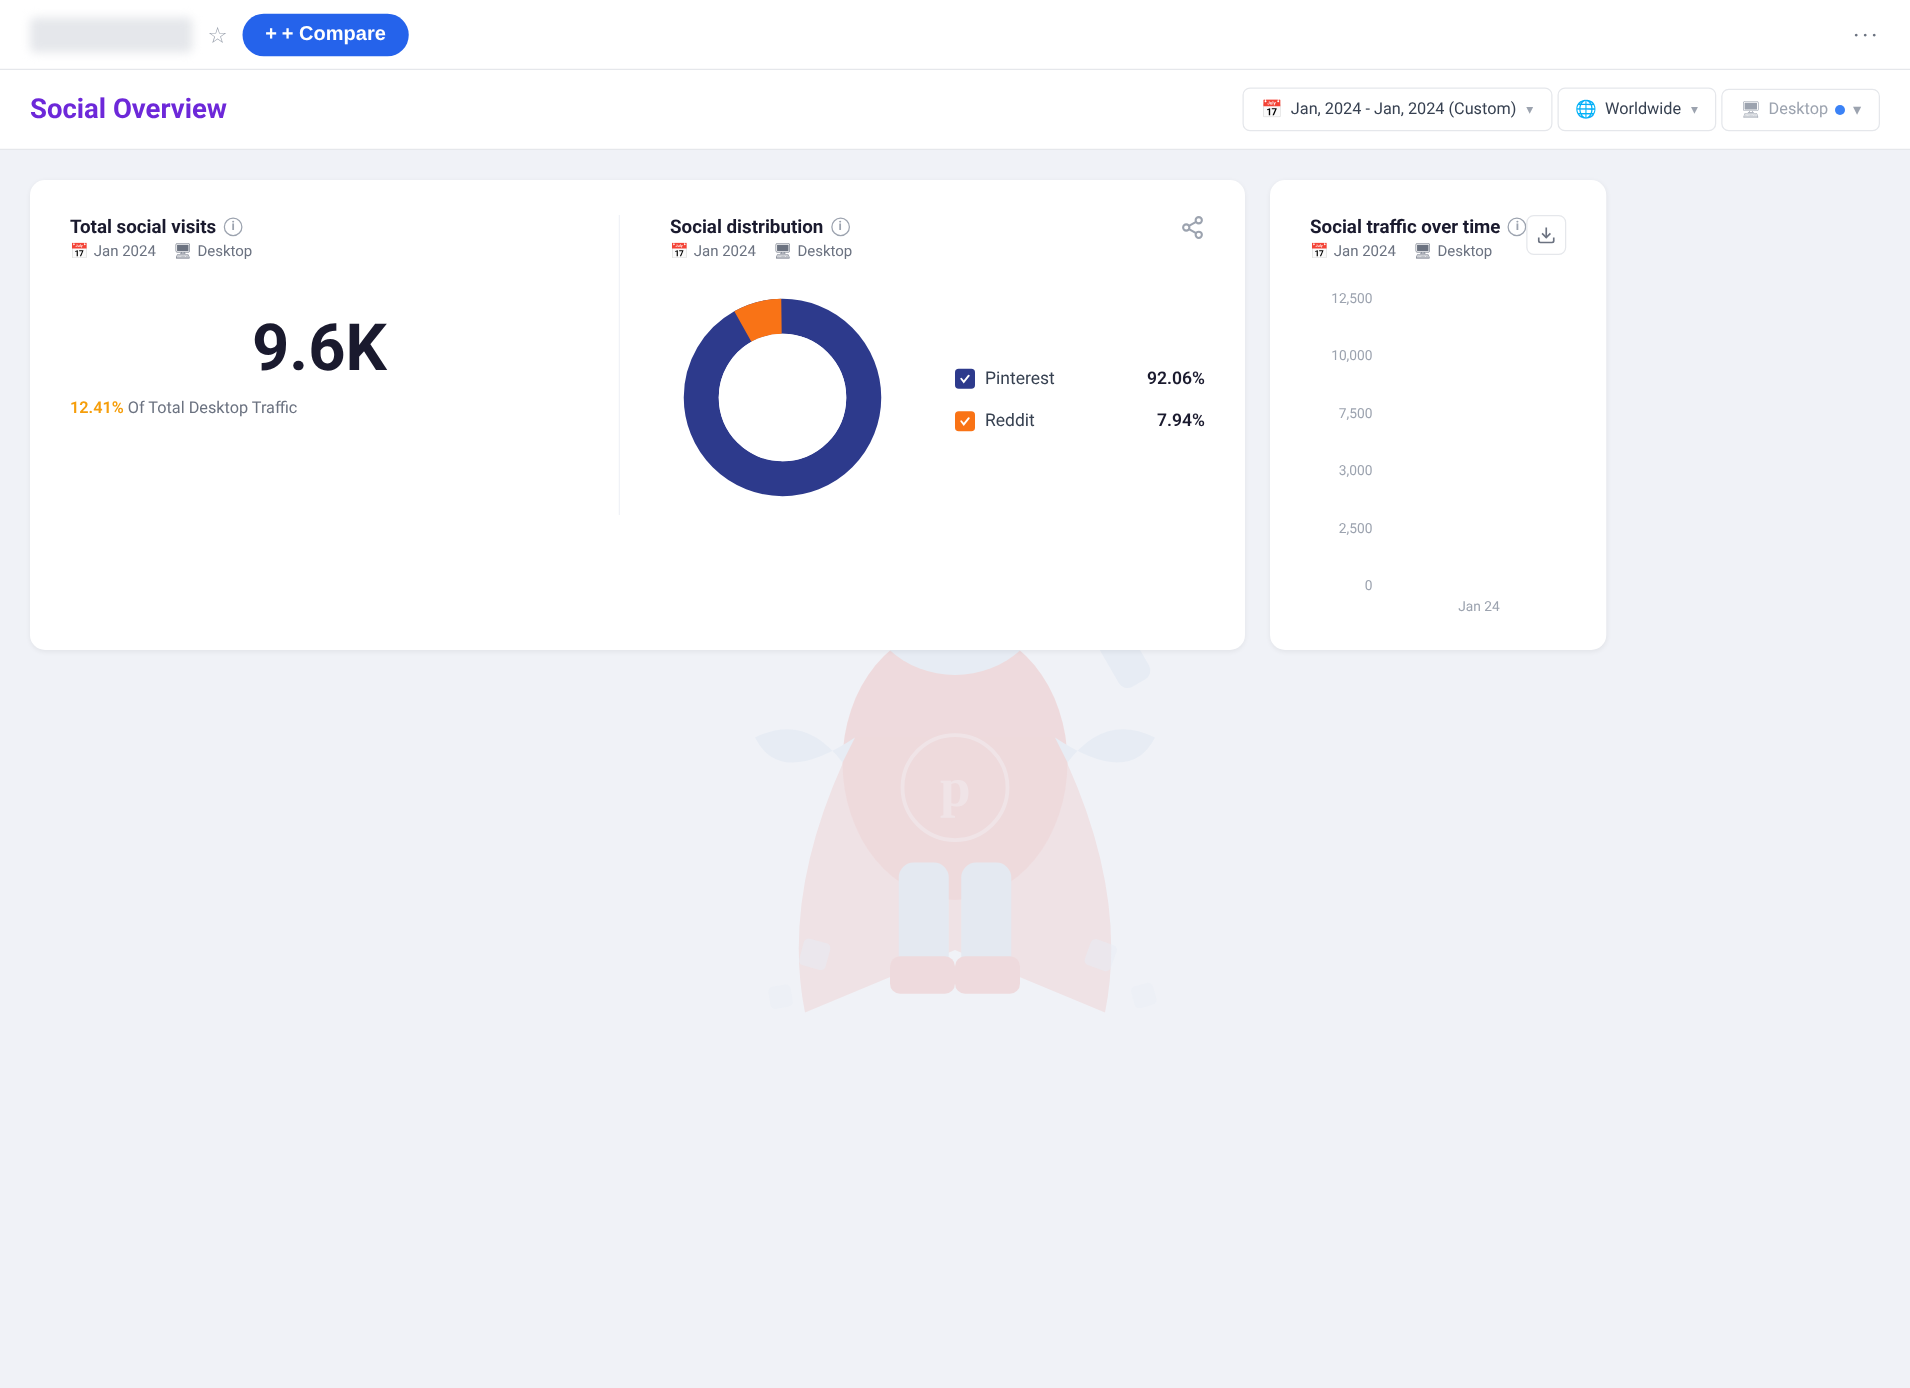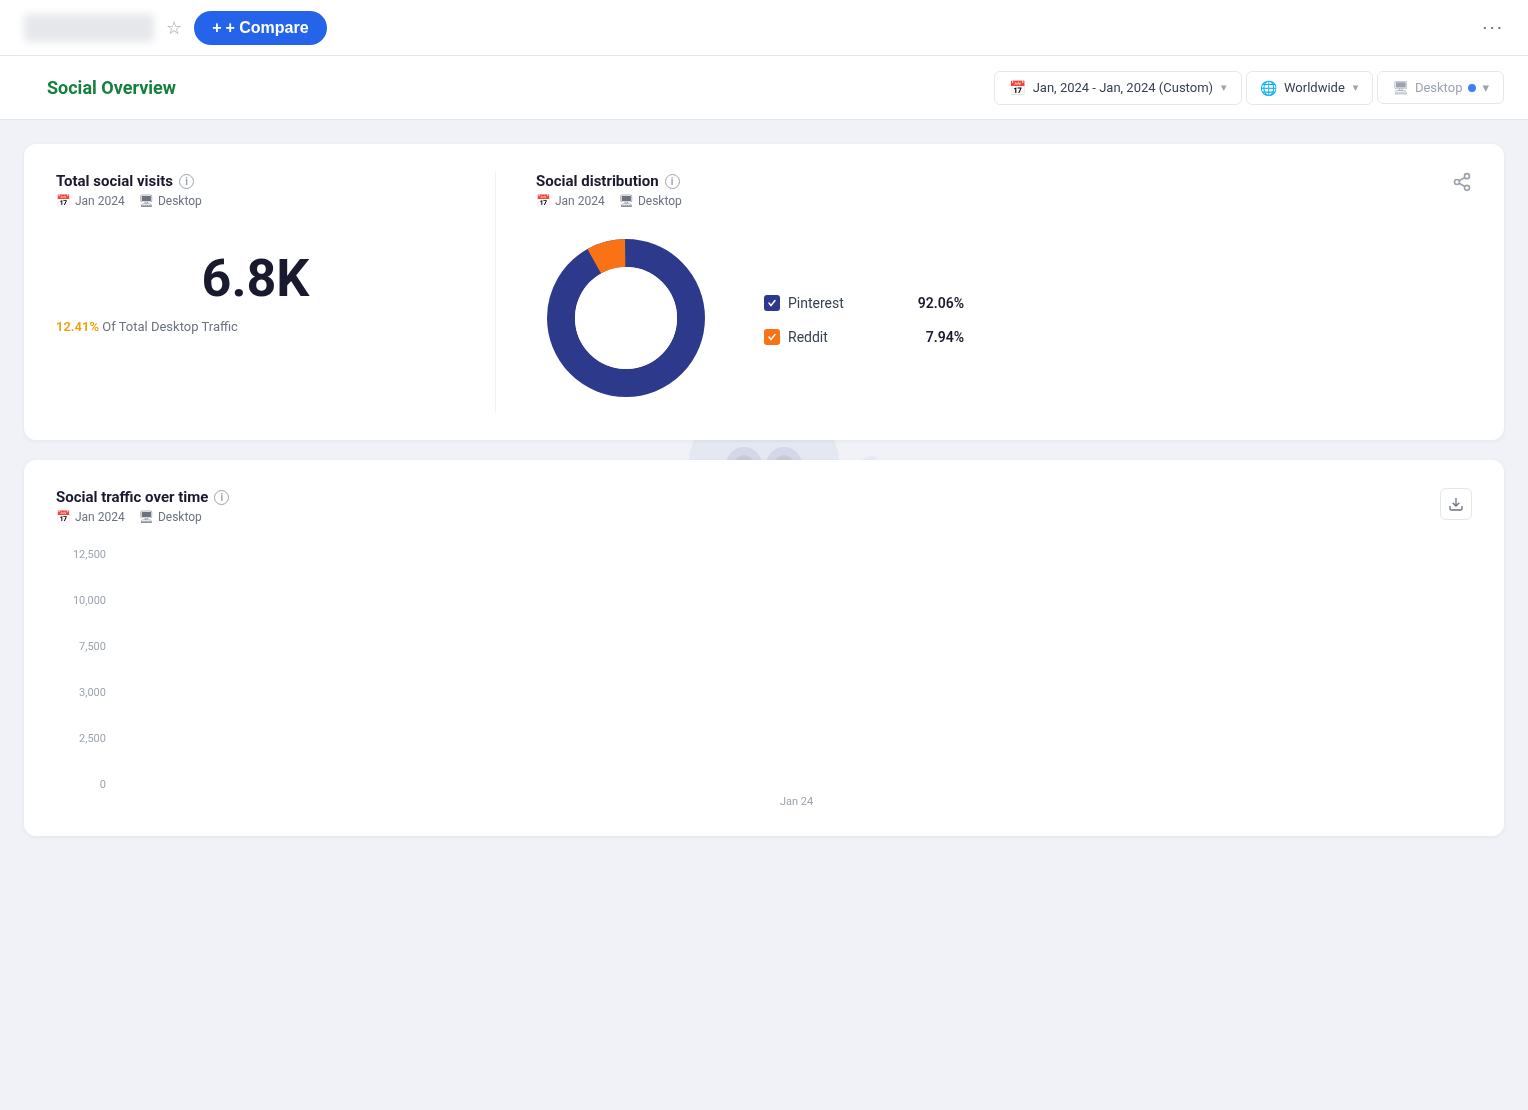--- a/index.html
+++ b/index.html
@@ -64,24 +64,23 @@
     .header-row {
       background: #fff;
       border-bottom: 1px solid #e5e7eb;
       padding: 0 24px;
       height: 64px;
       display: flex;
       align-items: center;
       justify-content: space-between;
     }
     .page-title {
-      font-size: 18px;
+      font-size: 22px;
       font-weight: 700;
-      color: #15803d;
-      margin-left: 23px;
+      color: #6d28d9;
     }
     .header-controls {
       display: flex;
       align-items: center;
       gap: 4px;
     }
     .header-control-item {
       display: flex;
       align-items: center;
       gap: 6px;
@@ -119,21 +118,20 @@
       height: 8px;
       border-radius: 50%;
       background: #3b82f6;
       display: inline-block;
     }
 
     
     .main-content {
       padding: 24px;
       display: flex;
-      flex-direction: column;
       gap: 20px;
       position: relative;
     }
 
     
     .mascot-watermark {
       position: absolute;
       top: 0;
       left: 50%;
       transform: translateX(-50%);
@@ -466,21 +464,21 @@
                 <span class="meta-icon">📅</span>
                 <span>Jan 2024</span>
               </span>
               <span class="card-meta-item">
                 <span class="meta-icon">🖥</span>
                 <span>Desktop</span>
               </span>
             </div>
           </div>
         </div>
-        <div class="big-number">6.8K</div>
+        <div class="big-number">9.6K</div>
         <div class="big-number-sub">
           <span class="highlight">12.41%</span>
           <span>Of Total Desktop Traffic</span>
         </div>
       </div>
 
       <div class="social-dist-section">
         <div class="social-dist-header">
           <div>
             <div class="card-title">

